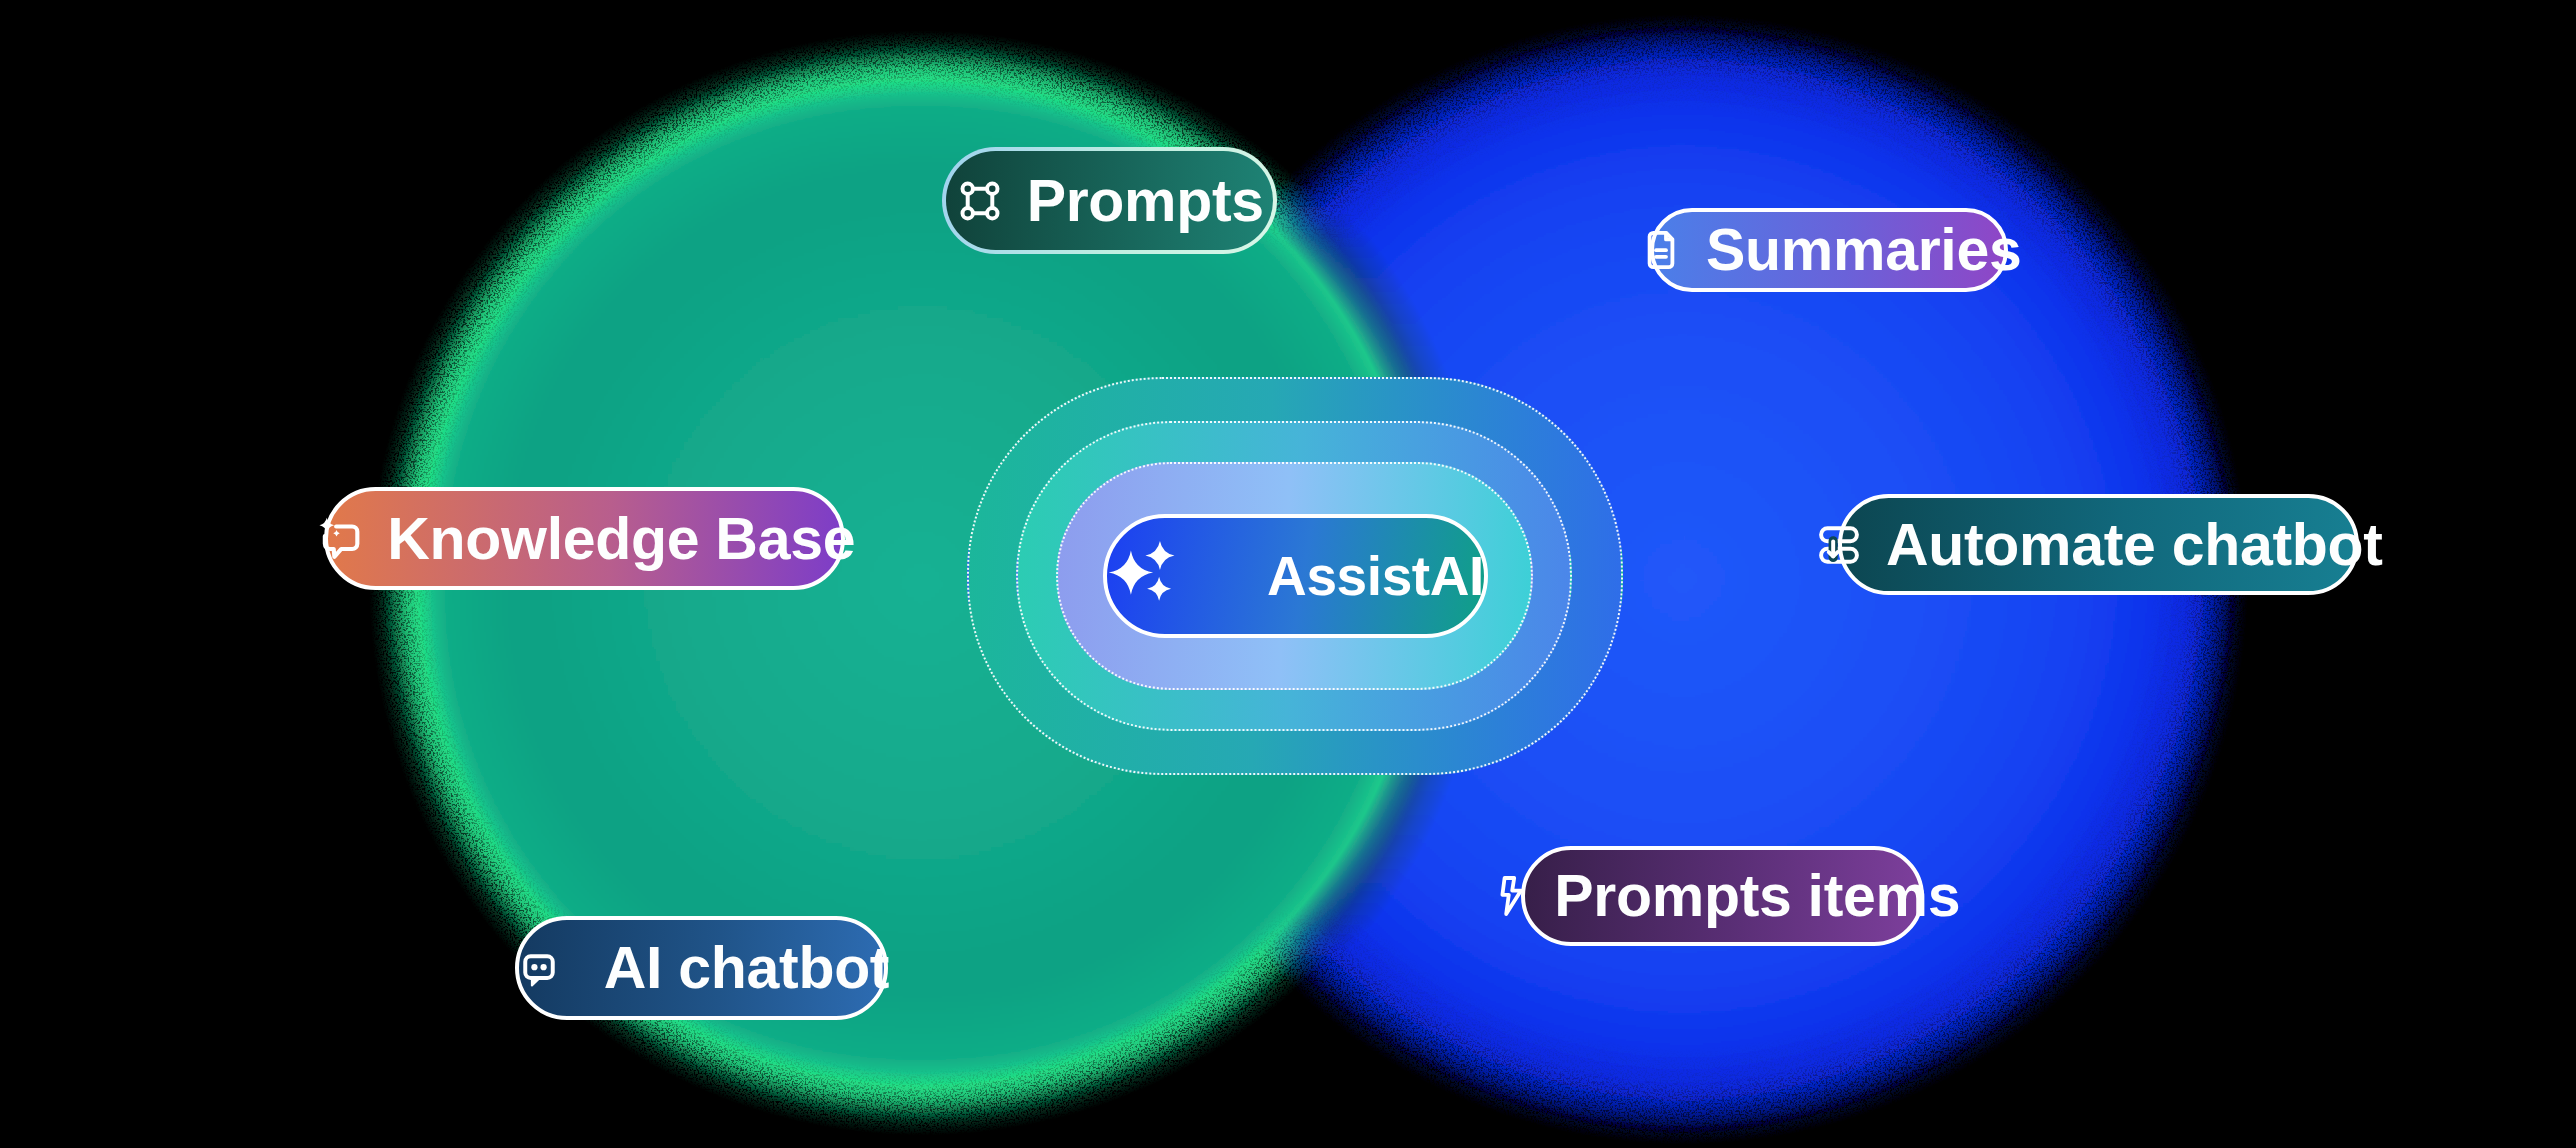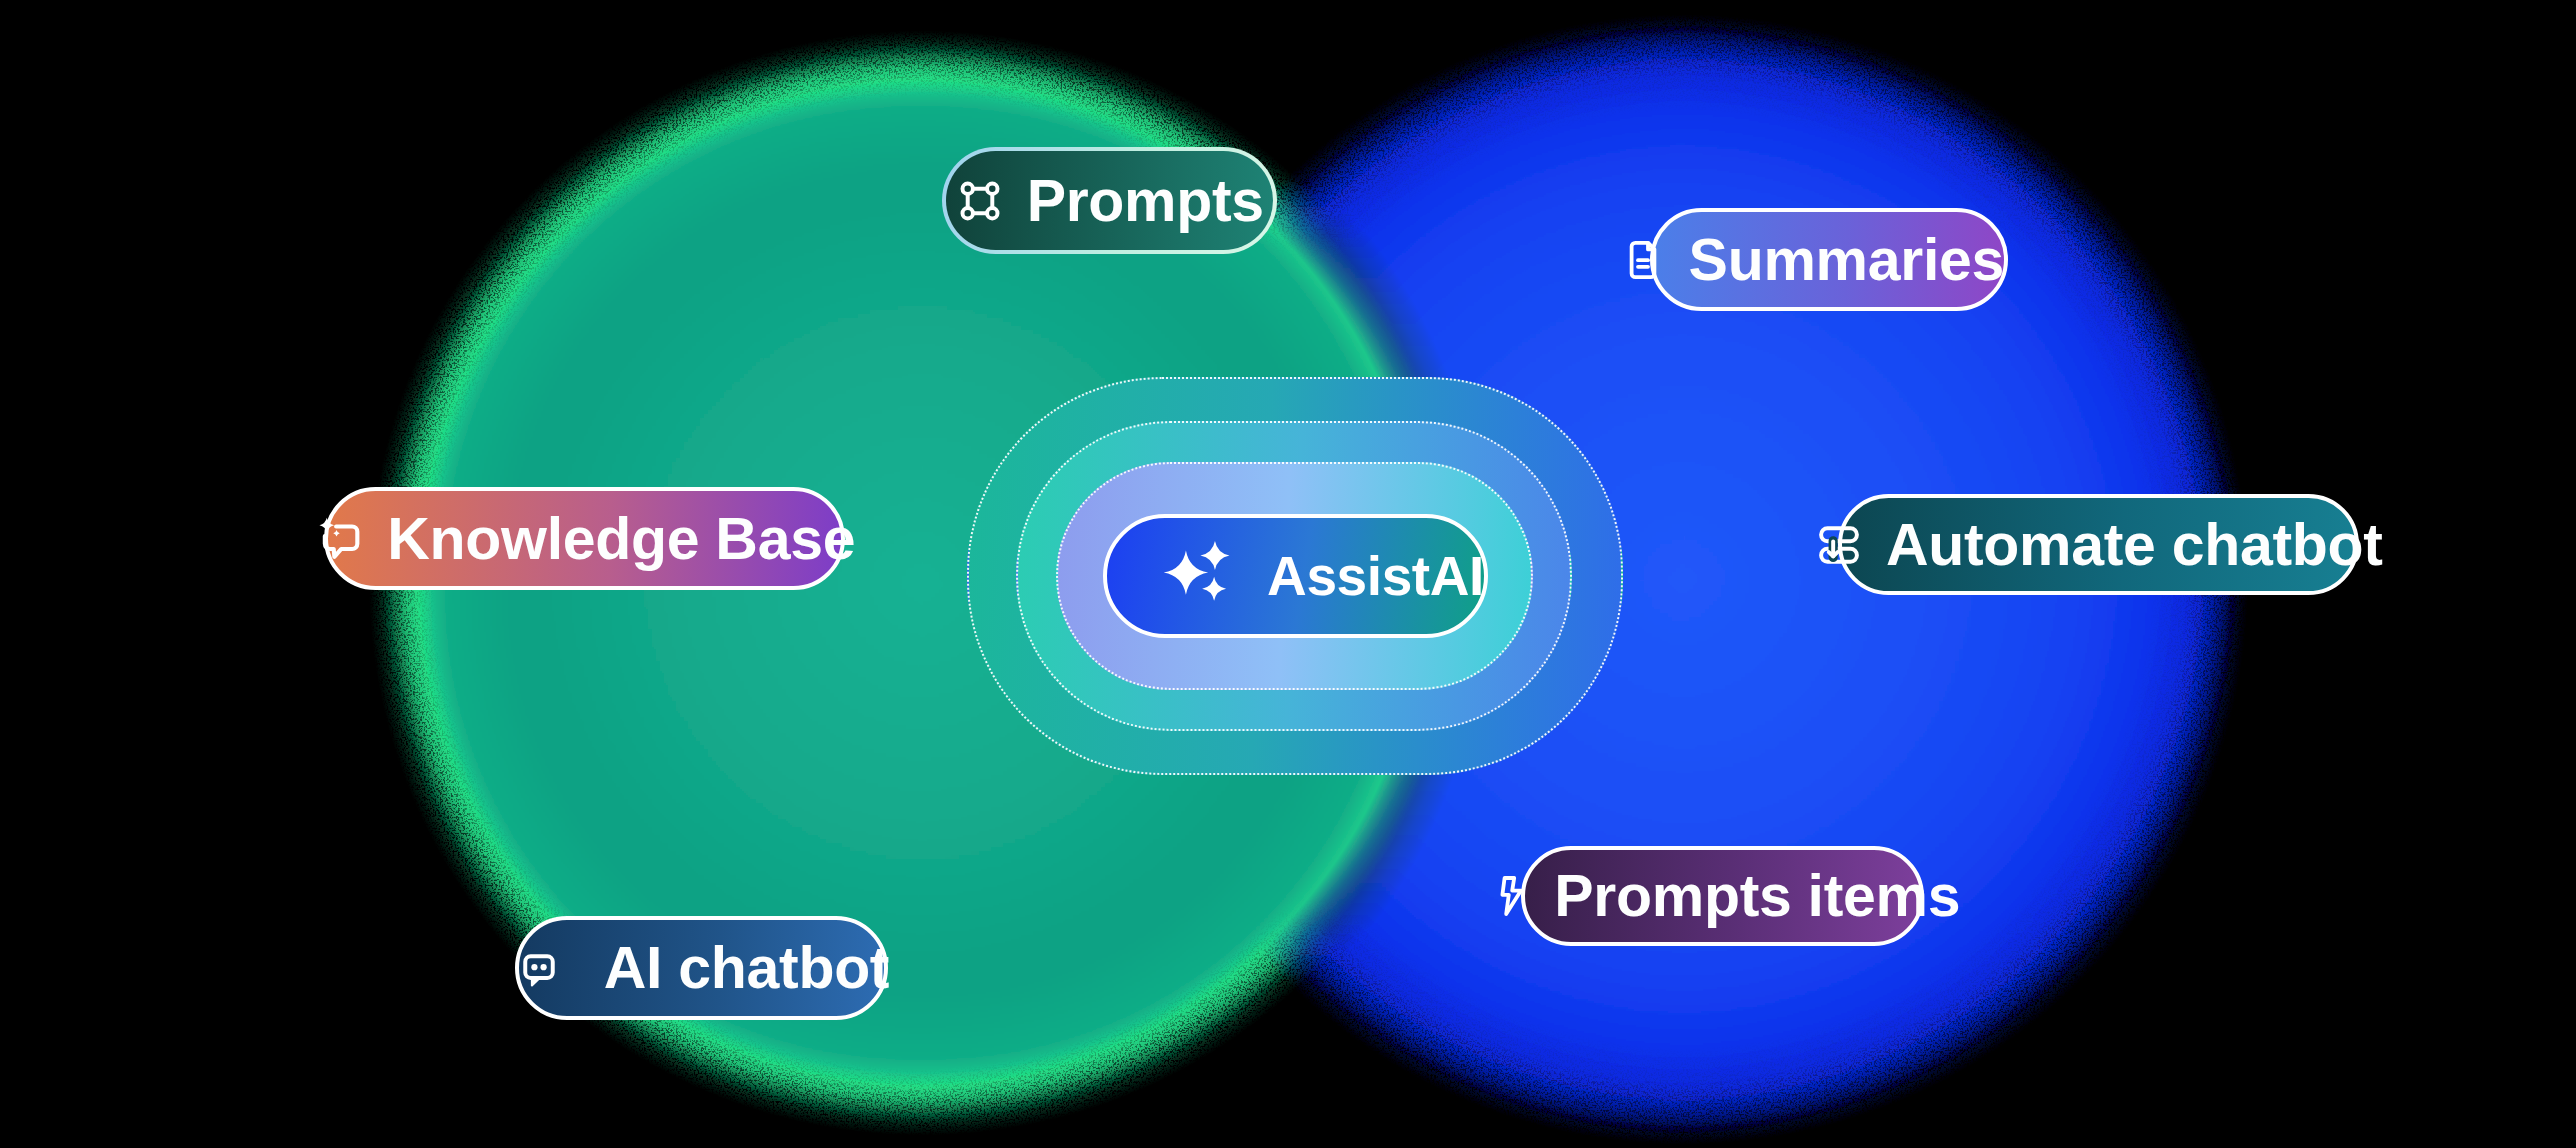--- a/index.html
+++ b/index.html
@@ -17,34 +17,34 @@
     background:linear-gradient(93deg,#8d9cee 0%,#8fc0f7 48%,#3bd0d6 100%);}
   .pill{
     position:absolute;box-sizing:border-box;display:flex;align-items:center;justify-content:center;
     gap:21.5px;border-radius:894px;color:#fdfefe;font-size:59px;font-weight:600;
     letter-spacing:-0.3px;white-space:nowrap;border:4.5px solid #fff;
   }
   .pill svg{flex:0 0 auto;display:block;}
   #pill-prompts{left:942px;top:147px;width:335px;height:107px;border:4.5px solid transparent;
     background:linear-gradient(92deg,#10423a 0%,#1e8375 100%) padding-box,
                linear-gradient(105deg,#9fd2ef 0%,#bfeee0 55%,#d9f7e8 100%) border-box;}
-  #pill-summaries{left:1650px;top:208px;width:358px;height:103px;
-    background:linear-gradient(92deg,#4b7fe9 0%,#6a62d9 55%,#8f46c6 100%);justify-content:flex-end;}
+  #pill-summaries{left:1650px;top:208px;width:358px;height:84px;
+    background:linear-gradient(92deg,#4b7fe9 0%,#6a62d9 55%,#8f46c6 100%);}
   #pill-knowledge-base{left:324px;top:487px;width:521px;height:103px;
     background:linear-gradient(92deg,#e1794a 0%,#b85e8d 55%,#7d3dc8 100%);}
   #pill-automate-chatflow{left:1838px;top:494px;width:521px;height:101px;
     background:linear-gradient(92deg,#0c4651 0%,#11687c 55%,#177f92 100%);}
   #pill-action-items{left:1521px;top:846px;width:403px;height:100px;
     background:linear-gradient(92deg,#371f49 0%,#5b2f77 55%,#7d3f9c 100%);}
   #pill-ai-chatbot{left:515px;top:916px;width:373px;height:104px;
     background:linear-gradient(92deg,#143a61 0%,#205489 55%,#2d6cb3 100%);gap:40px;}
   #center-pill{
     left:1103px;top:514px;width:385px;height:124px;border-radius:63px;
     border:4.5px solid #fff;box-sizing:border-box;position:absolute;
-    display:flex;align-items:center;justify-content:flex-end;gap:23px;
+    display:flex;align-items:center;justify-content:space-between;gap:23px;
     background:linear-gradient(99deg,#1c3ff2 0%,#2b78d4 52%,#0fa086 100%);
     color:#fff;font-size:55px;font-weight:600;letter-spacing:-0.4px;white-space:nowrap;
   }
 </style>
 </head>
 <body>
 
 <div id="canvas">
 
   <svg class="bg" width="2576" height="1148" viewBox="0 0 2880 1284">

